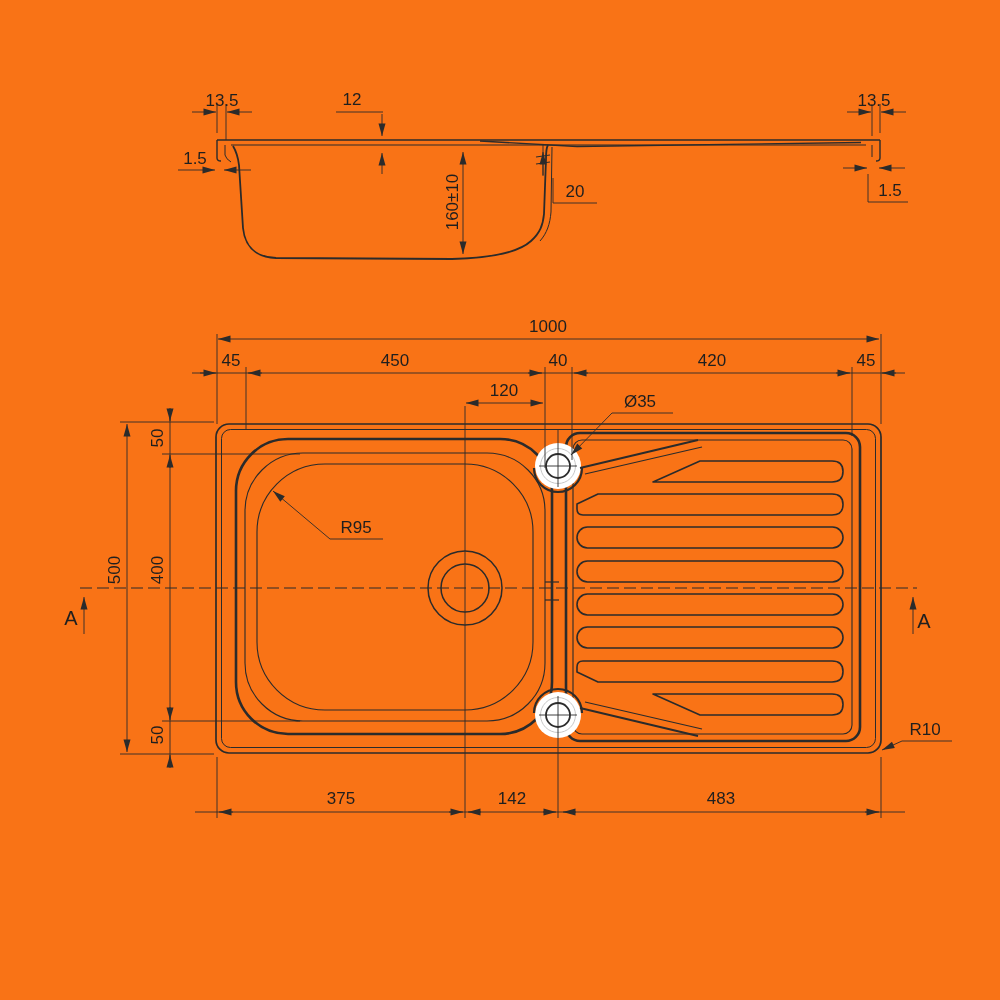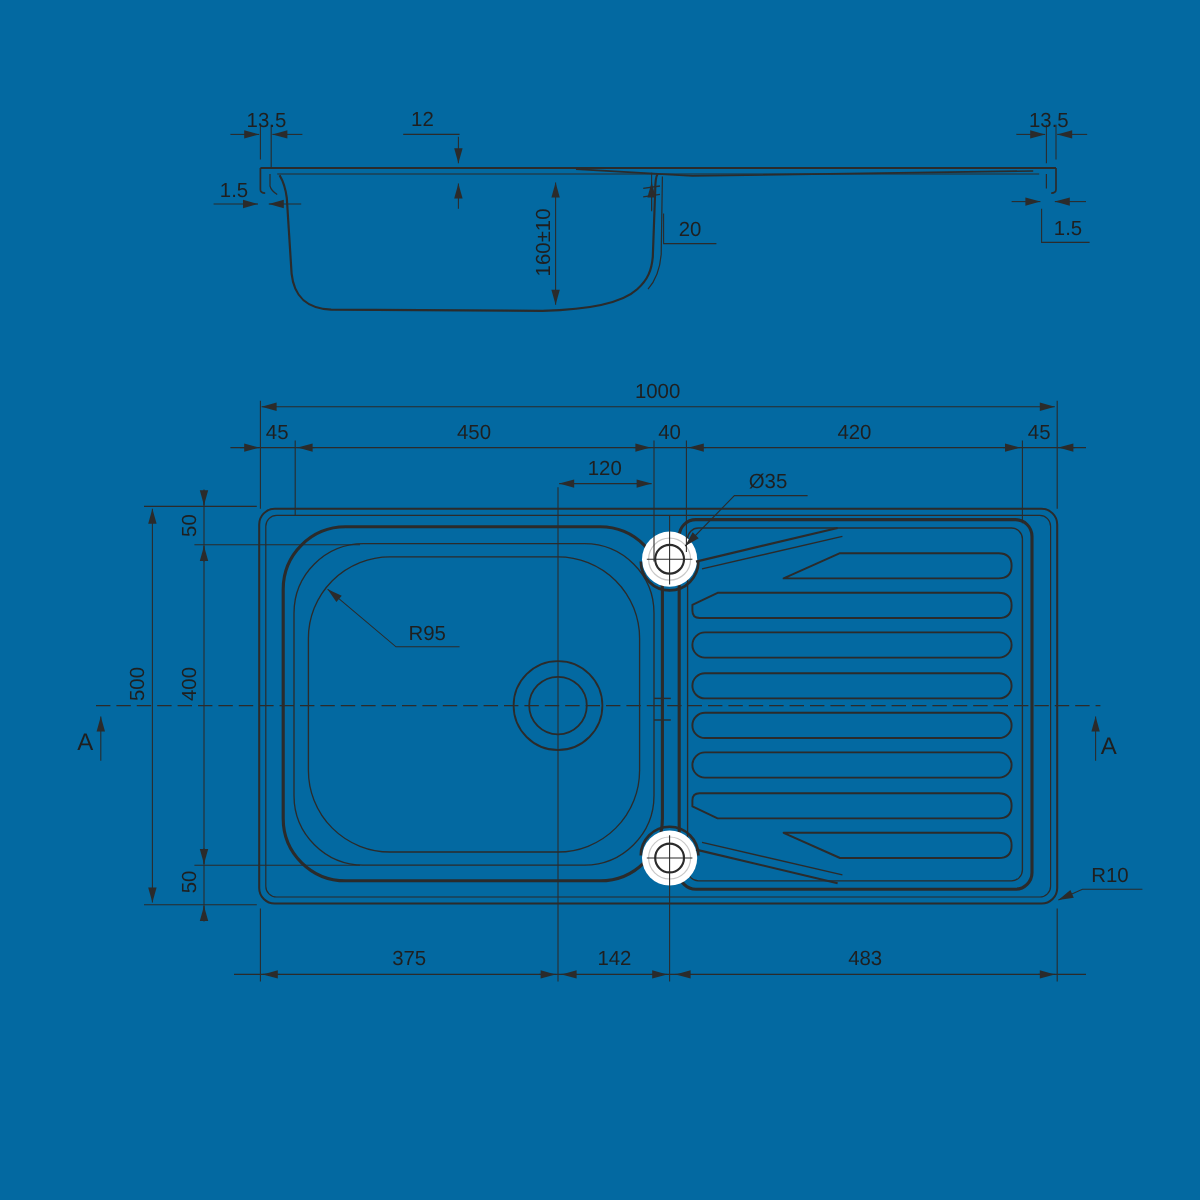--- a/index.html
+++ b/index.html
@@ -1,16 +1,16 @@
 <!DOCTYPE html>
 <html><head>
 <meta charset="utf-8">
 <style>
   html,body{margin:0;padding:0;background:#ffffff;}
-  .canvas{width:1000px;height:1000px;background:#0369a1;position:relative;margin:0 auto;
+  .canvas{width:1000px;height:1000px;background:#f97316;position:relative;margin:0 auto;
           font-family:"Liberation Sans", sans-serif;}
   svg text{font-family:"Liberation Sans", sans-serif;fill:#1f1f1f;}
   .dim{font-size:17px;}
   .marker-a{font-size:20px;}
   line,path,rect,circle{vector-effect:none;}
 </style>
 </head>
 <body>
 
 <div class="canvas">

